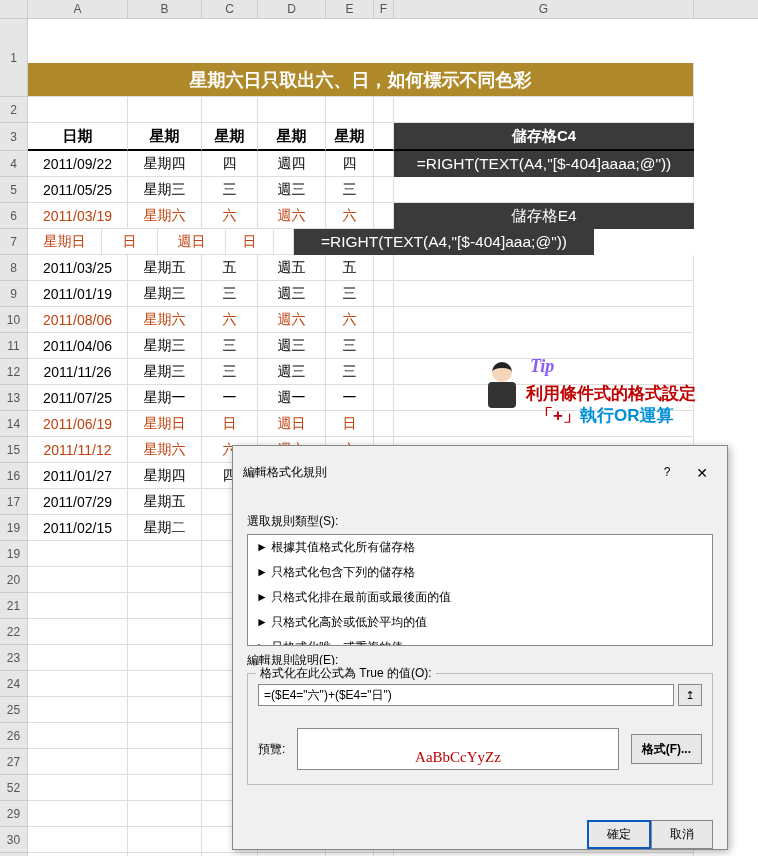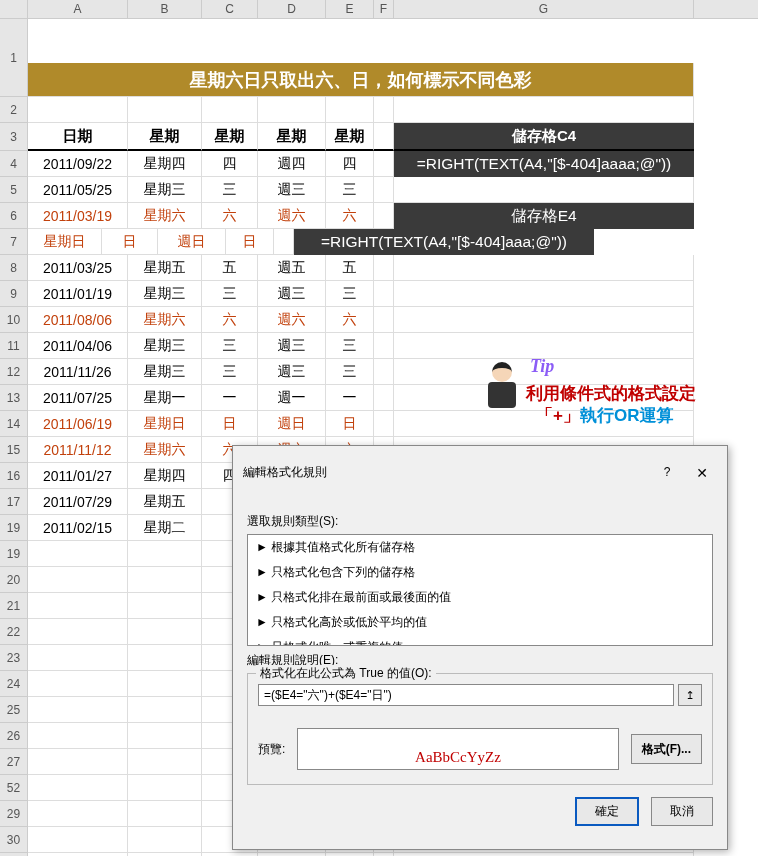--- a/index.html
+++ b/index.html
@@ -55,21 +55,21 @@
 .rule-desc { margin-top: 6px; font-size: 12px; }
 .group-box { border: 1px solid #bbb; margin-top: 4px; padding: 10px 10px 14px; position: relative; }
 .group-title { position: absolute; top: -9px; left: 8px; background: #f0f0f0; padding: 0 4px; font-size: 12px; }
 .formula-input-row { display: flex; gap: 4px; }
 .formula-input { flex: 1; border: 1px solid #888; background: #fff; padding: 3px 5px; font-size: 12px; height: 22px; }
 .range-btn { width: 24px; height: 22px; border: 1px solid #888; background: #e8e8e8; display: flex; align-items: center; justify-content: center; cursor: pointer; font-size: 11px; }
 .preview-row { display: flex; align-items: center; gap: 12px; margin-top: 22px; }
 .preview-lbl { font-size: 12px; }
 .preview-box { flex: 1; border: 1px solid #888; background: #fff; text-align: center; padding: 20px; color: #c00000; font-family: "Times New Roman", serif; font-size: 15px; height: 30px; }
 .fmt-btn { border: 1px solid #888; background: #e8e8e8; padding: 4px 10px; font-size: 12px; cursor: pointer; height: 30px; font-weight: bold; }
-.dlg-buttons { position: absolute; bottom: 23px; right: 14px; display: flex; gap: 12px; }
+.dlg-buttons { position: absolute; bottom: 0; right: 14px; display: flex; gap: 0; }
 .dlg-btn { border: 1px solid #888; background: #e8e8e8; padding: 4px 18px; font-size: 12px; cursor: pointer; }
 .dlg-btn.primary { border: 2px solid #0a5ac0; }
 
 .data-row { height: 26px; }
 .data-row .cell { height: 26px; }
 .hdr-row { height: 28px; }
 .hdr-row .cell { height: 28px; }
 .empty-cell { border-right: 1px solid #ddd; border-bottom: 1px solid #ddd; }
 </style>
 </head>

